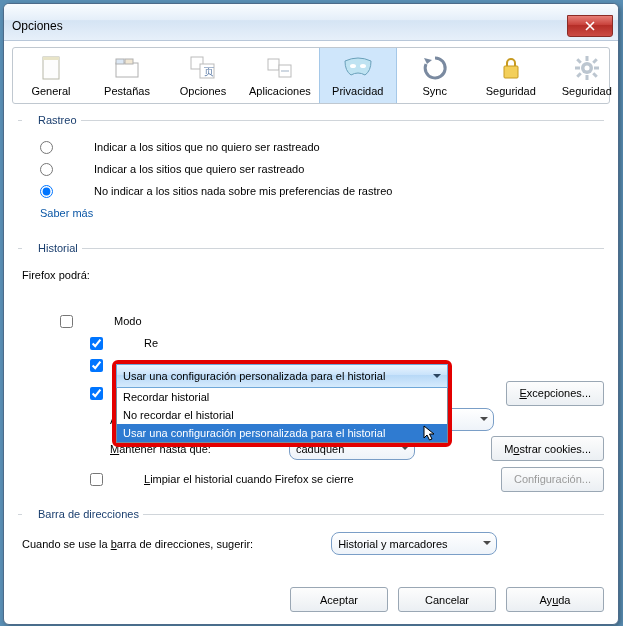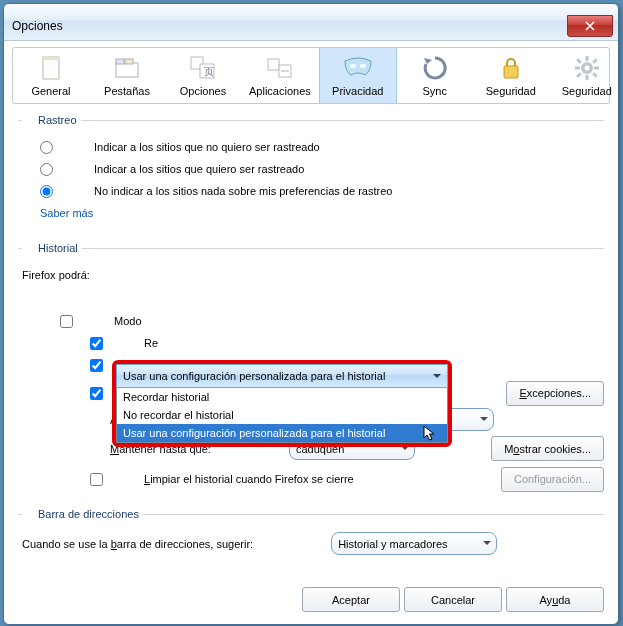--- a/index.html
+++ b/index.html
@@ -20,21 +20,21 @@
 .indent1{padding-left:18px;}
 .indent2{padding-left:38px;margin-top:9px;}
 .indent3{padding-left:88px;}
 input[type=radio],input[type=checkbox]{margin:0 6px 0 0;vertical-align:middle;}
 .link{color:#0b57a6;cursor:pointer;text-decoration:none;}
 .sel{height:21px;border:1px solid #7a9ec7;background:linear-gradient(#fff,#eef3f9);padding:0 18px 0 6px;display:inline-flex;align-items:center;position:relative;min-width:60px;border-radius:8px;}
 .sel::after{content:"";position:absolute;right:5px;top:8px;border:4px solid transparent;border-top-color:#4a4a4a;}
 .btn{height:23px;padding:0 12px;border:1px solid #9aa7b4;background:linear-gradient(#fdfdfd,#ebeff3);border-radius:3px;font-size:11px;display:inline-flex;align-items:center;cursor:default;}
 .btn.disabled{color:#9a9a9a;}
 .right-btns{position:absolute;right:14px;}
-.footer{padding:10px 14px 12px 0;display:flex;justify-content:flex-end;gap:4px;border-top:0;}
+.footer{padding:10px 14px 12px 0;display:flex;justify-content:flex-end;gap:10px;border-top:0;}
 .footer .btn{min-width:72px;justify-content:center;}
 
 .dd-wrap{position:absolute;left:108px;top:256px;width:332px;border:4px solid #e30000;border-radius:6px;background:#fff;box-shadow:0 0 0 1px #fff inset;}
 .dd-current{height:22px;background:linear-gradient(#e9f4ff,#c9e3fb 45%,#b7d8f7 46%,#d6ebfd);border:1px solid #6fa7d8;display:flex;align-items:center;padding:0 20px 0 6px;position:relative;font-size:11px;}
 .dd-current::after{content:"";position:absolute;right:6px;top:9px;border:4px solid transparent;border-top-color:#2b4560;}
 .dd-list{border:1px solid #7a8a9a;border-top:none;}
 .dd-opt{padding:3px 6px;font-size:11px;}
 .dd-opt.hilite{background:#2f7bd1;color:#fff;position:relative;}
 .cursor{position:absolute;right:10px;top:1px;}
 label{cursor:default;}

